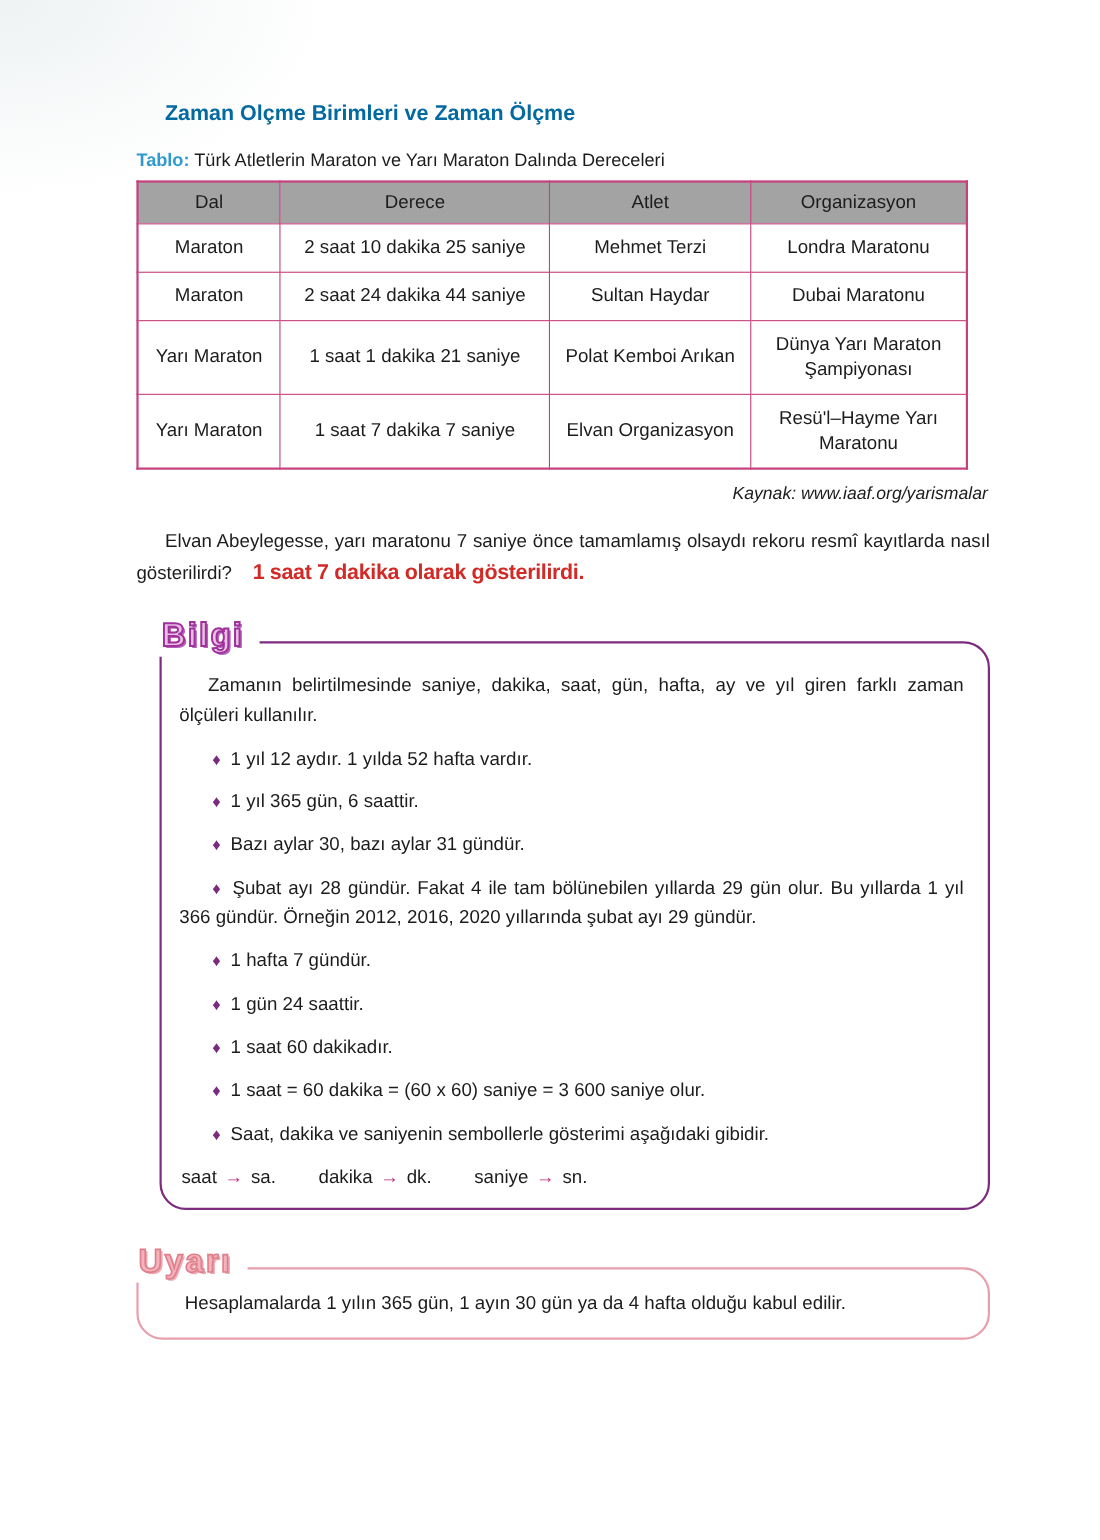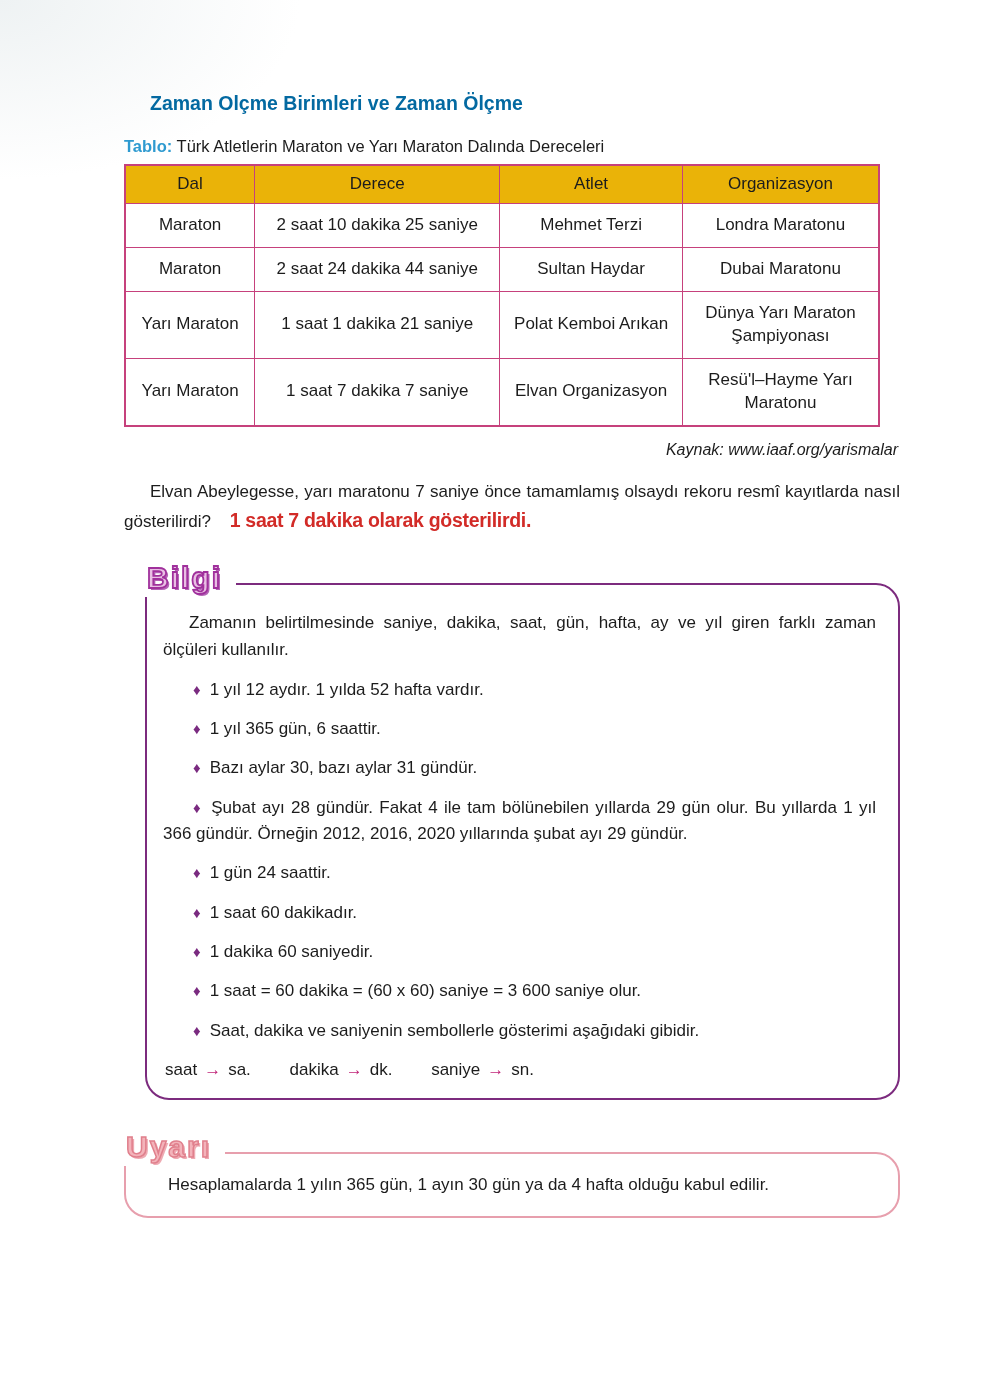--- a/index.html
+++ b/index.html
@@ -46,21 +46,21 @@
   table.results th, table.results td{
     border:1.6px solid #c6417c;
     text-align:center;
     vertical-align:middle;
     font-weight:normal;
     font-size:17px;
     padding:10px 8px;
     line-height:1.35;
   }
   table.results th{
-    background:#eab308;
+    background:#a3a3a3;
     padding:7px 8px;
   }
   col.c-dal{width:130px;}
   col.c-derece{width:246px;}
   col.c-atlet{width:183px;}
   col.c-org{width:197px;}
   .source{
     text-align:right;
     font-style:italic;
     font-size:16px;
@@ -206,23 +206,23 @@
 
   <div class="fancybox bilgi-box">
     <div class="box-label bilgi-label">Bilgi</div>
 
     <p class="intro">Zamanın belirtilmesinde saniye, dakika, saat, gün, hafta, ay ve yıl giren farklı zaman ölçüleri kullanılır.</p>
 
     <p class="bullet"><span class="diamond">♦</span><span>1 yıl 12 aydır. 1 yılda 52 hafta vardır.</span></p>
     <p class="bullet"><span class="diamond">♦</span><span>1 yıl 365 gün, 6 saattir.</span></p>
     <p class="bullet"><span class="diamond">♦</span><span>Bazı aylar 30, bazı aylar 31 gündür.</span></p>
     <p class="bullet"><span class="diamond">♦</span><span>Şubat ayı 28 gündür. Fakat 4 ile tam bölünebilen yıllarda 29 gün olur. Bu yıllarda 1 yıl 366 gündür. Örneğin 2012, 2016, 2020 yıllarında şubat ayı 29 gündür.</span></p>
+    <p class="bullet"><span class="diamond">♦</span><span>1 hafta 7 gündür.</span></p>
     <p class="bullet"><span class="diamond">♦</span><span>1 gün 24 saattir.</span></p>
     <p class="bullet"><span class="diamond">♦</span><span>1 saat 60 dakikadır.</span></p>
-    <p class="bullet"><span class="diamond">♦</span><span>1 dakika 60 saniyedir.</span></p>
     <p class="bullet"><span class="diamond">♦</span><span>1 saat = 60 dakika = (60 x 60) saniye = 3 600 saniye olur.</span></p>
     <p class="bullet"><span class="diamond">♦</span><span>Saat, dakika ve saniyenin sembollerle gösterimi aşağıdaki gibidir.</span></p>
 
     <div class="symbols">
       <span class="pair"><span>saat</span><span class="arrow">→</span><span>sa.</span></span>
       <span class="pair"><span>dakika</span><span class="arrow">→</span><span>dk.</span></span>
       <span class="pair"><span>saniye</span><span class="arrow">→</span><span>sn.</span></span>
     </div>
   </div>
 

